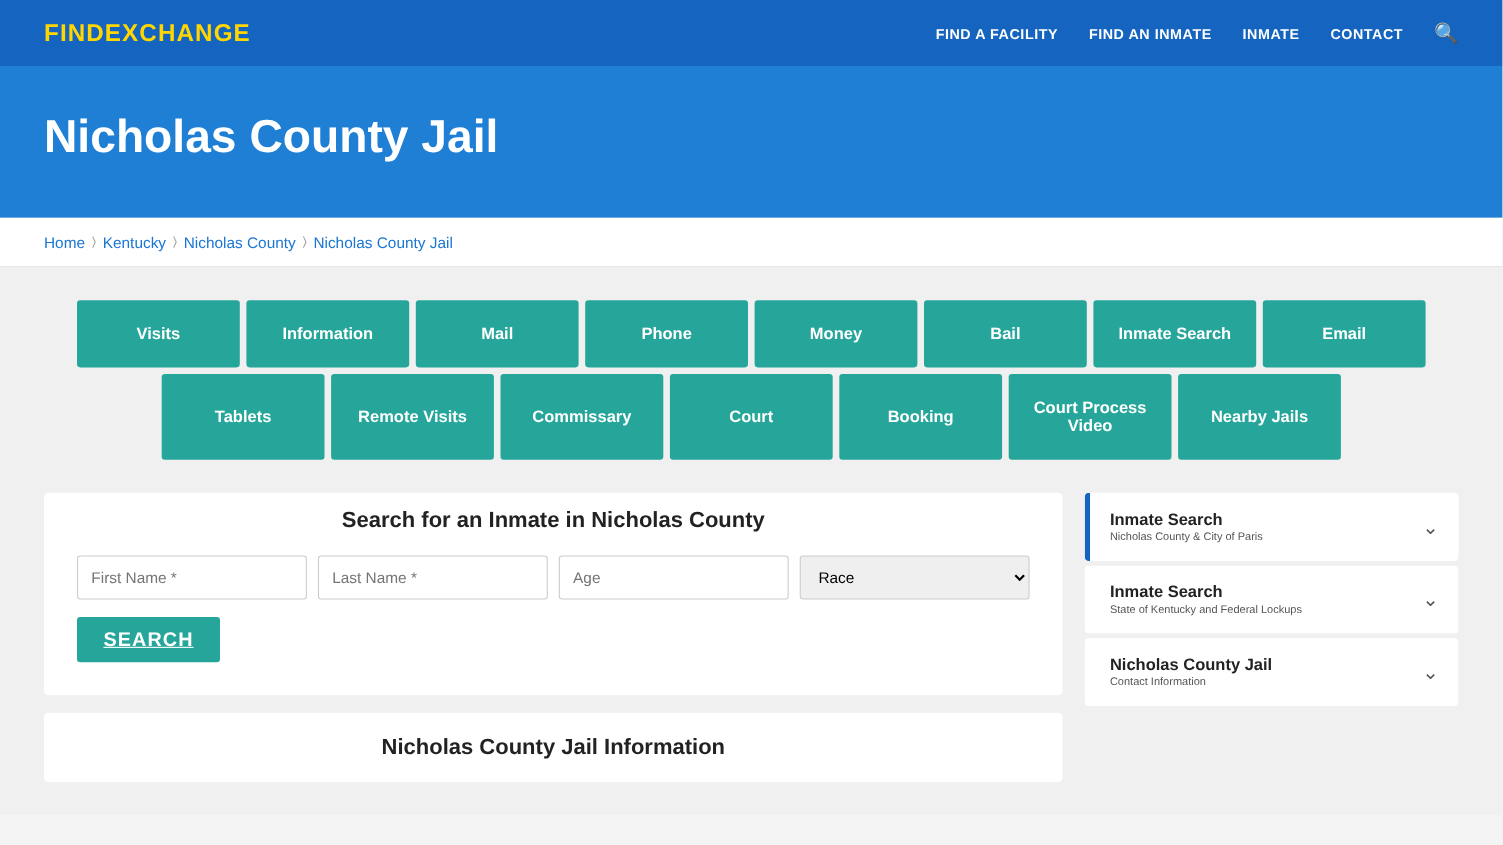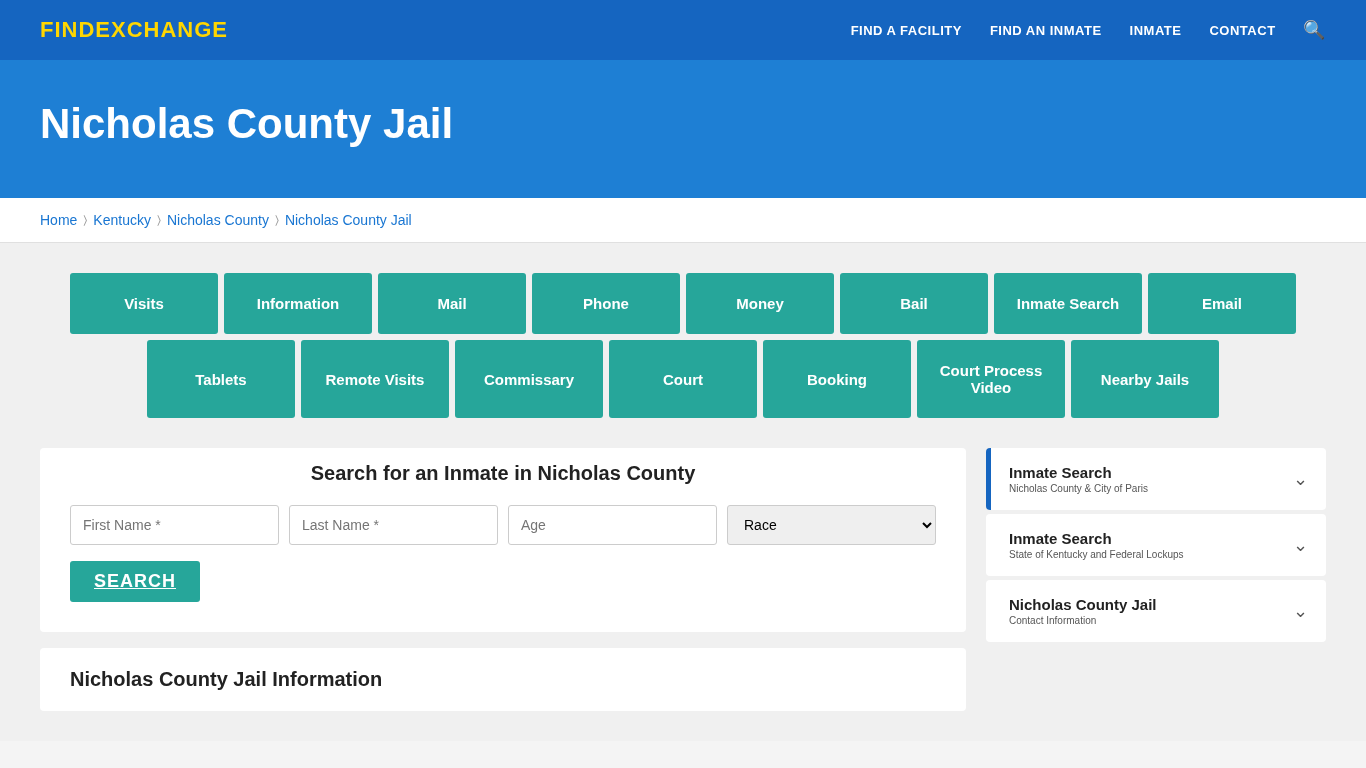--- a/index.html
+++ b/index.html
@@ -154,20 +154,21 @@
       text-transform: uppercase;
       text-decoration: underline;
     }
 
     
     .info-section {
       background: #fff;
       border-radius: 4px;
       padding: 20px 30px;
       margin-top: 16px;
+      text-align: center;
     }
     .info-section h3 {
       font-size: 20px;
       font-weight: 700;
       color: #222;
     }
 
     
     .sidebar {
       width: 340px;

